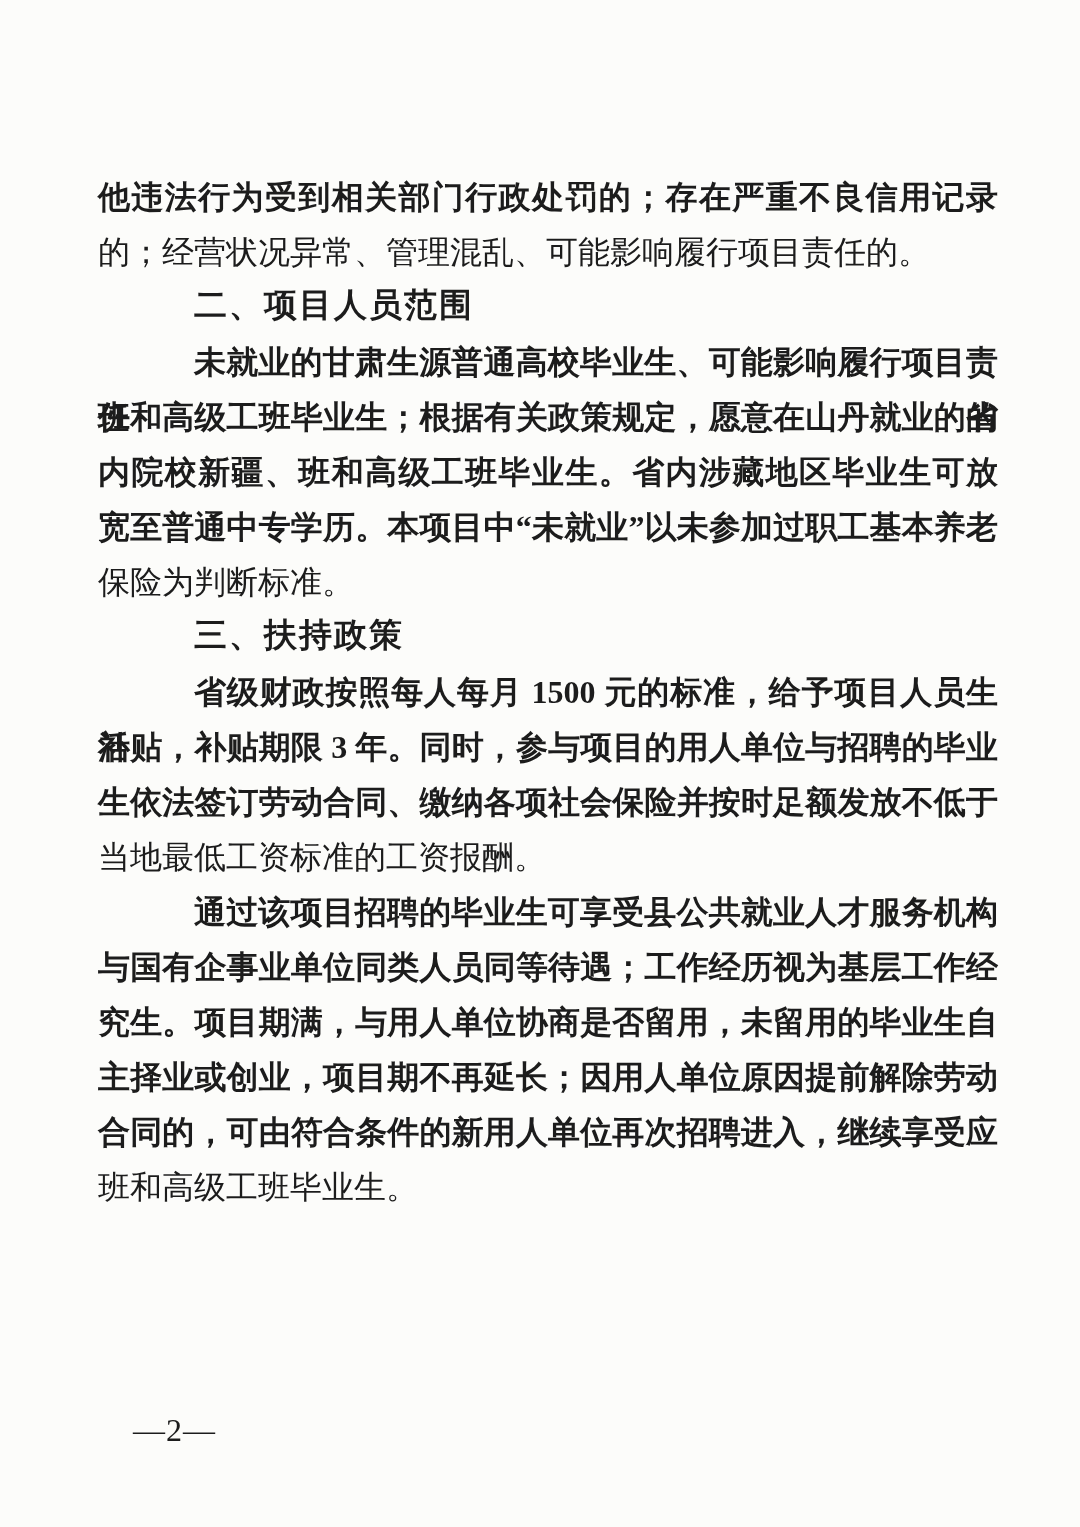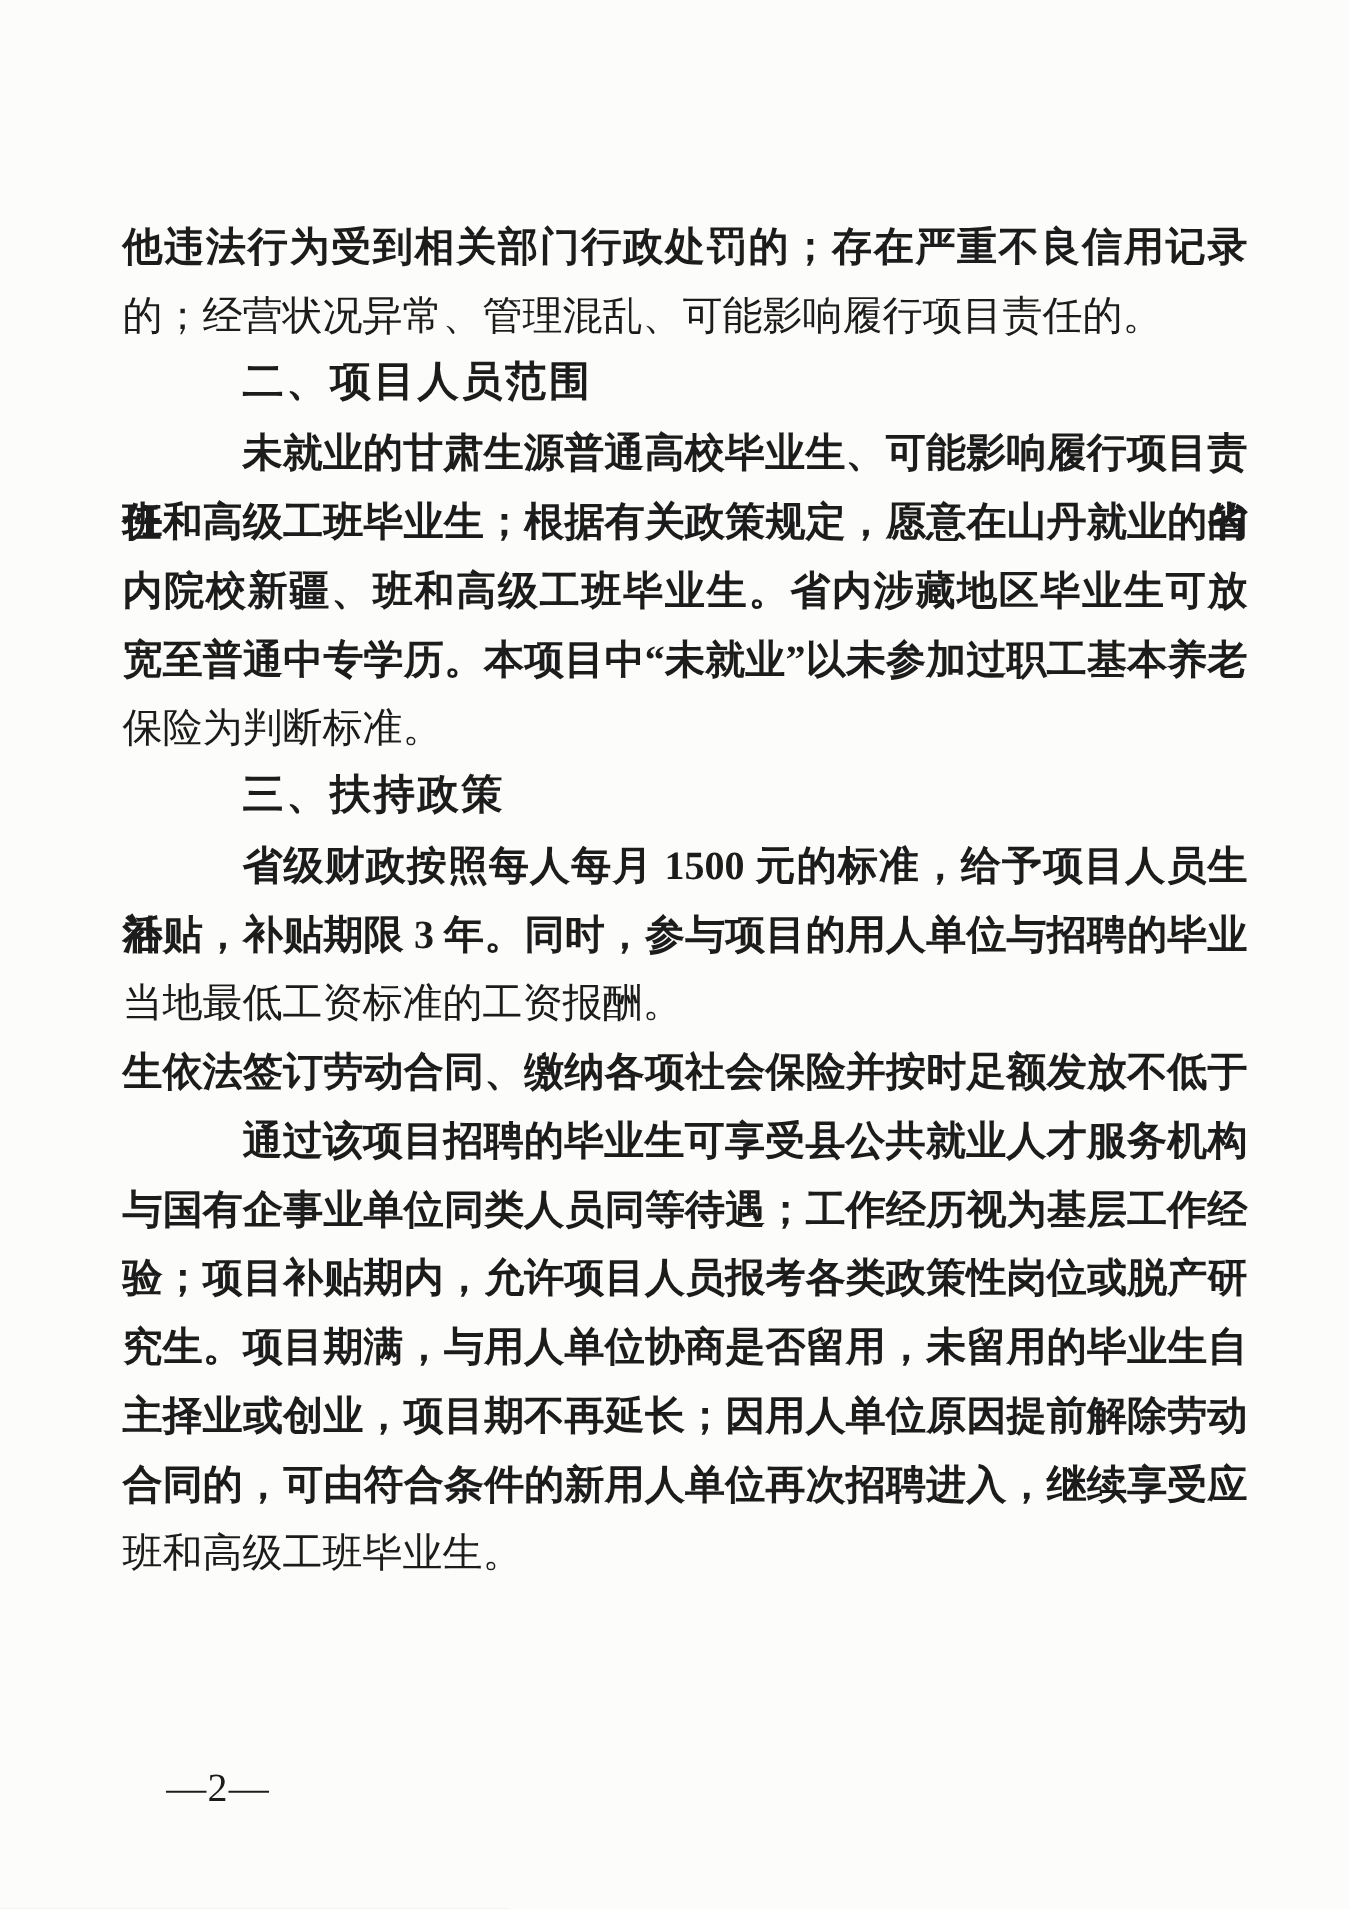--- a/index.html
+++ b/index.html
@@ -89,28 +89,27 @@
       <div class="ln just">内院校新疆、班和高级工班毕业生。省内涉藏地区毕业生可放</div>
       <div class="ln just">宽至普通中专学历。本项目中“未就业”以未参加过职工基本养老</div>
       <div class="ln last">保险为判断标准。</div>
     </div>
 
     <div class="ln hd">三、扶持政策</div>
 
     <div>
       <div class="ln just first">省级财政按照每人每月 1500 元的标准，给予项目人员生活</div>
       <div class="ln just">补贴，补贴期限 3 年。同时，参与项目的用人单位与招聘的毕业</div>
+      <div class="ln just">生依法签订劳动合同、缴纳各项社会保险并按时足额发放不低于</div>
       <div class="ln last">当地最低工资标准的工资报酬。</div>
-      <div class="ln just">生依法签订劳动合同、缴纳各项社会保险并按时足额发放不低于</div>
     </div>
 
     <div>
       <div class="ln just first">通过该项目招聘的毕业生可享受县公共就业人才服务机构</div>
       <div class="ln just">与国有企事业单位同类人员同等待遇；工作经历视为基层工作经</div>
-      <div class="ln just">验；项目补贴期内，允许项目人员报考各类政策性岗位或脱产研</div>
       <div class="ln just">究生。项目期满，与用人单位协商是否留用，未留用的毕业生自</div>
       <div class="ln just">主择业或创业，项目期不再延长；因用人单位原因提前解除劳动</div>
       <div class="ln just">合同的，可由符合条件的新用人单位再次招聘进入，继续享受应</div>
       <div class="ln last">班和高级工班毕业生。</div>
     </div>
 
   </div>
 
   <div class="page-footer">—2—</div>
 

